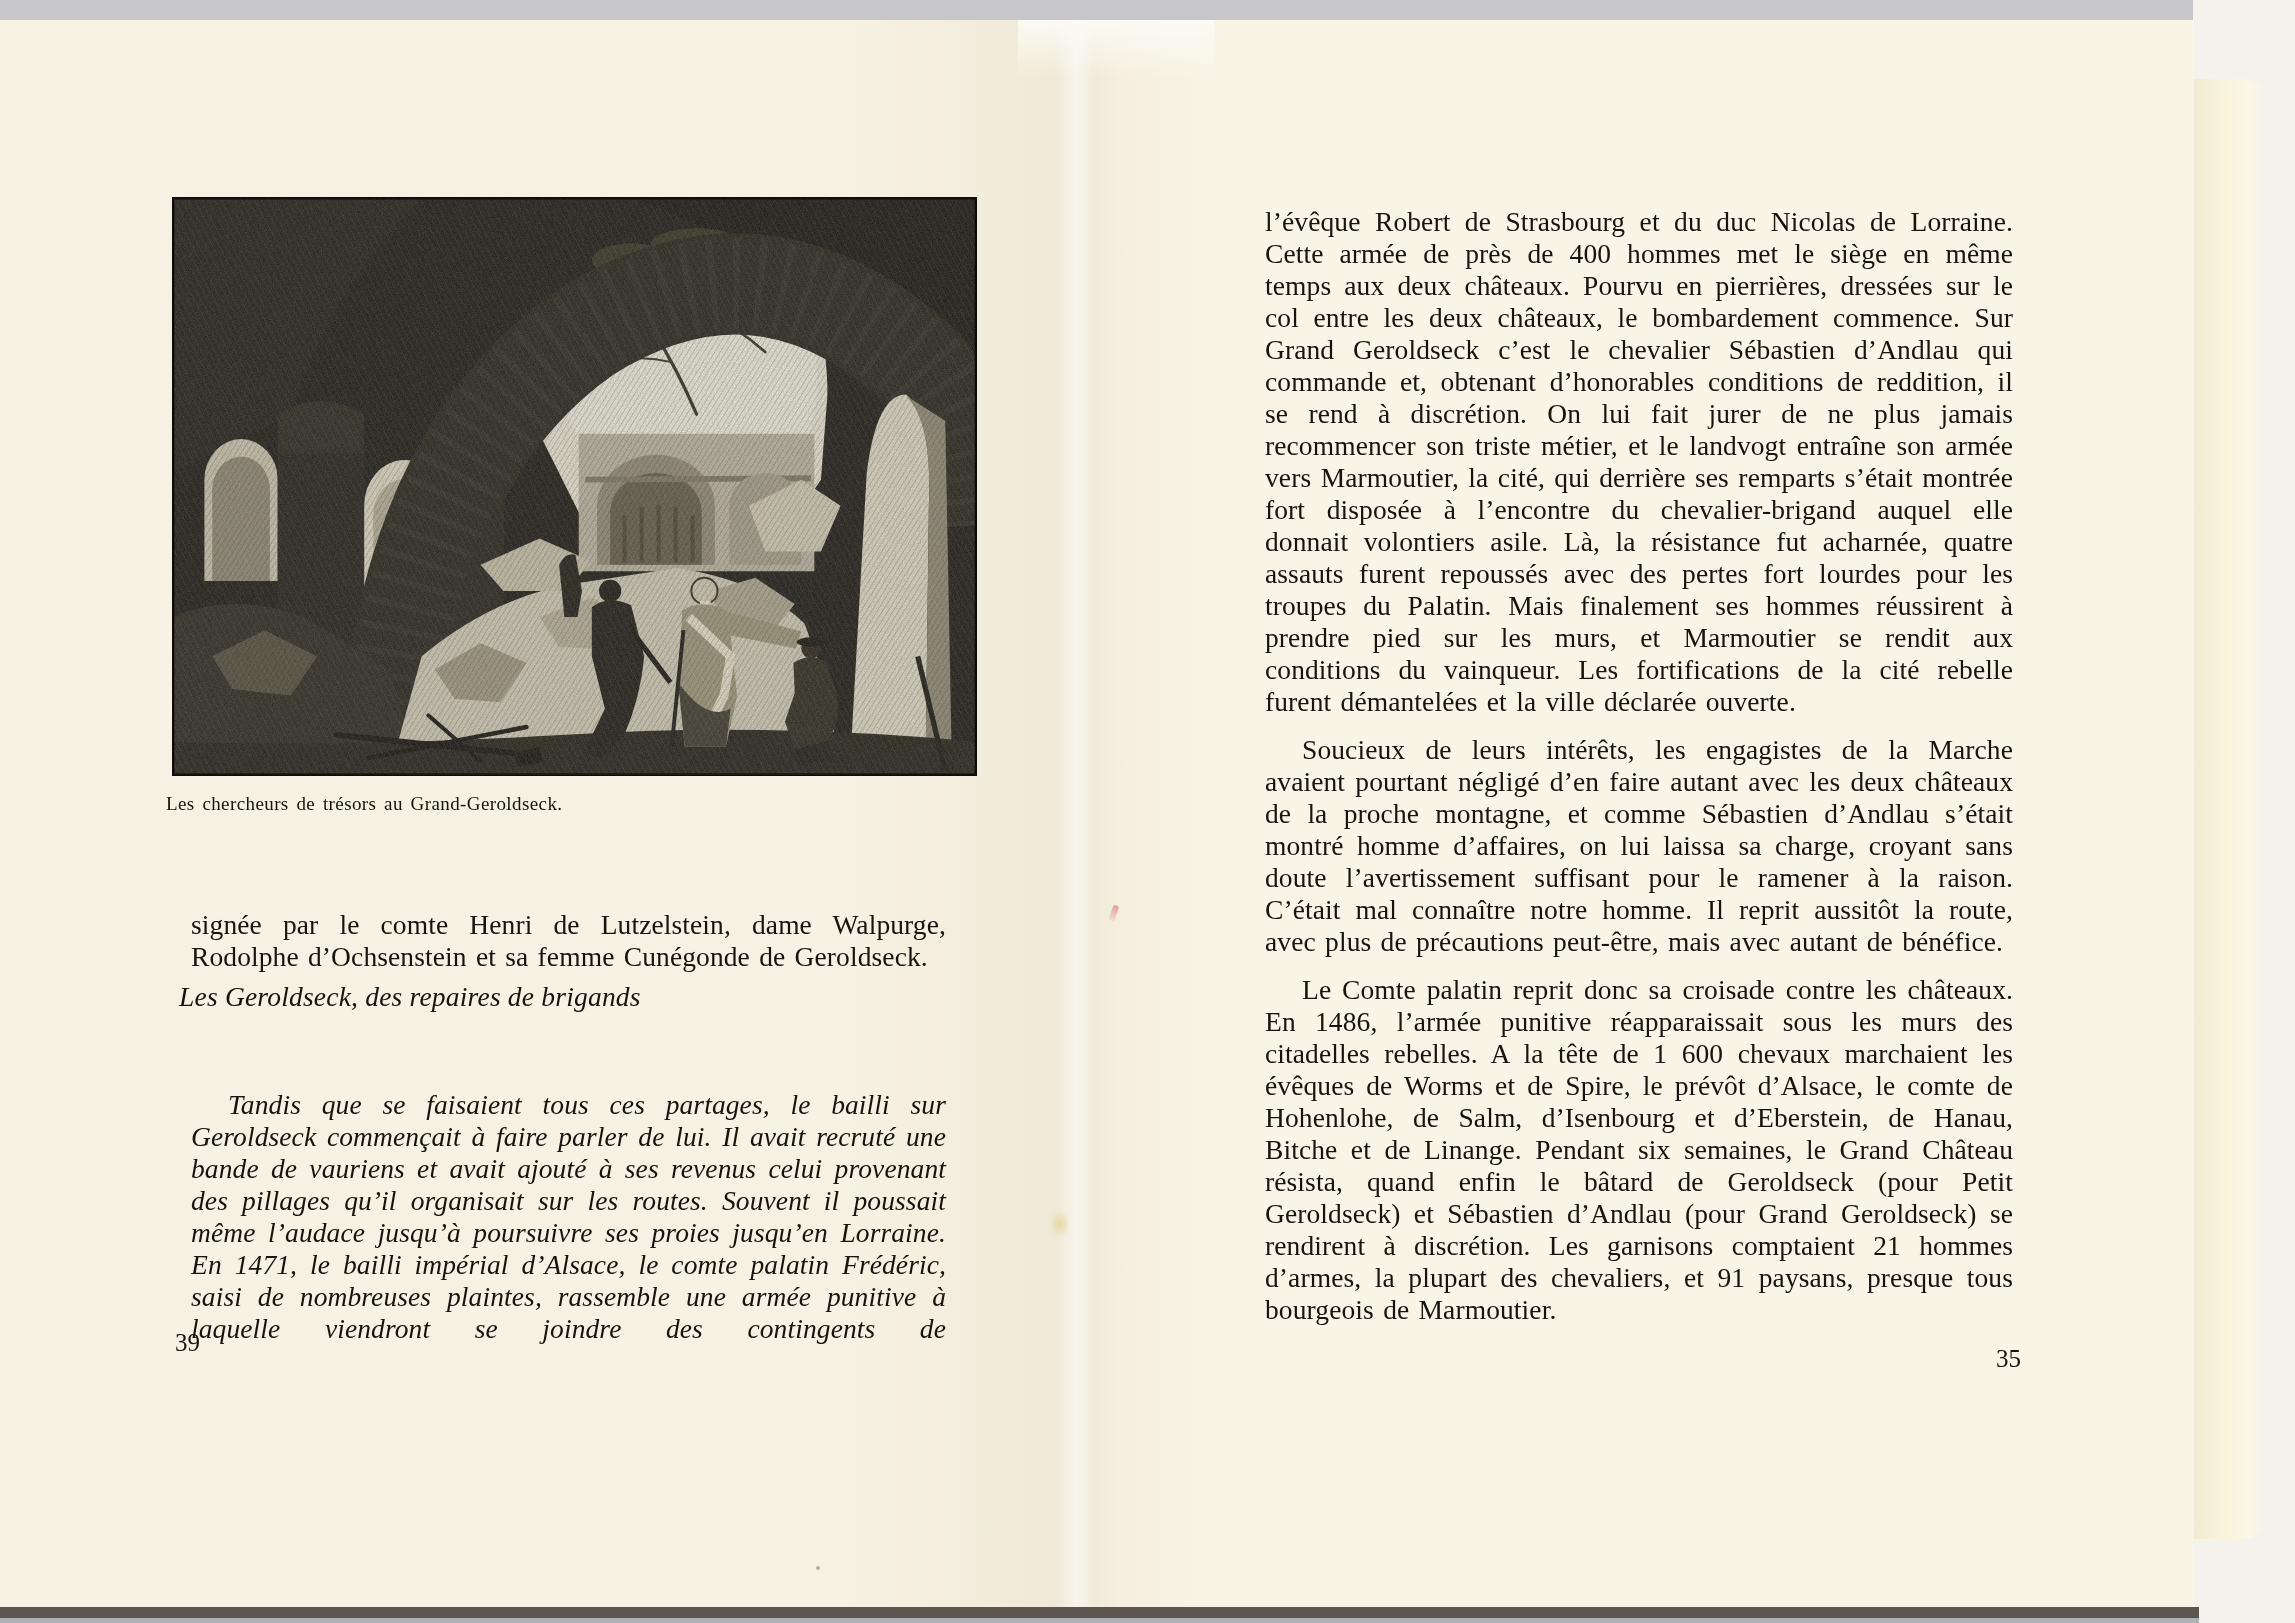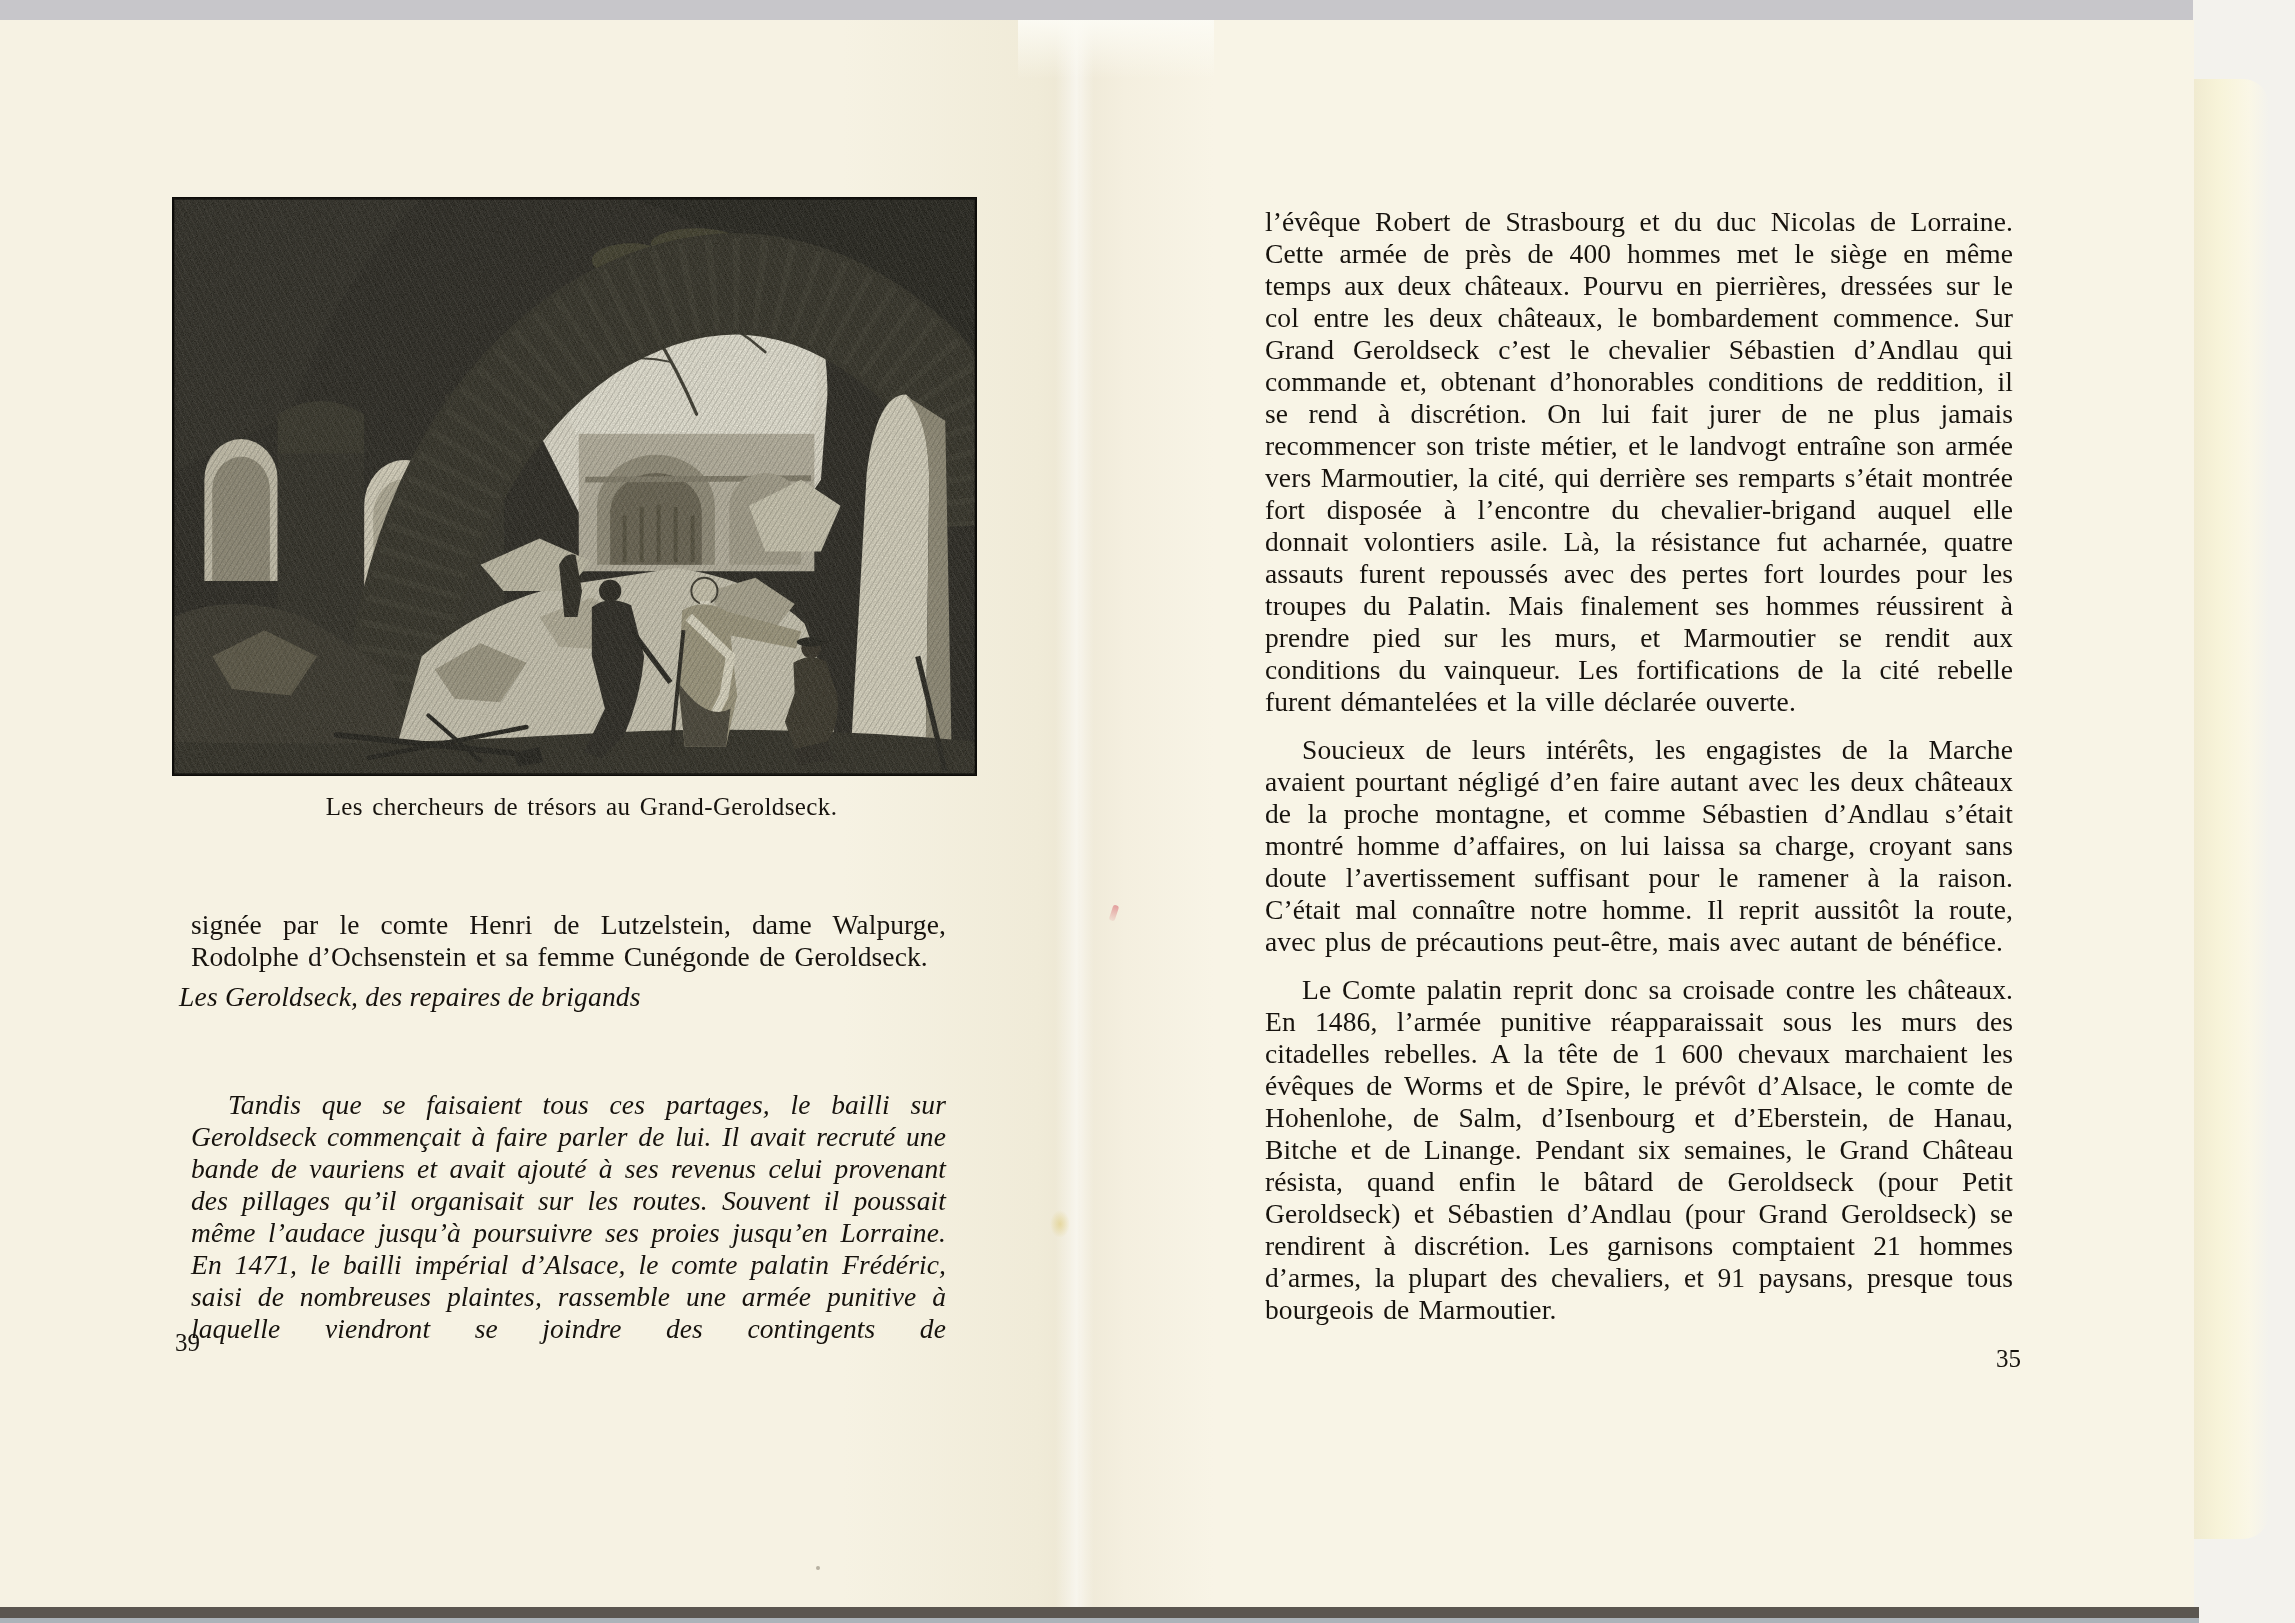--- a/index.html
+++ b/index.html
@@ -43,21 +43,21 @@
   .col{position:absolute;text-align:justify;font-size:27.5px;line-height:32px;
     letter-spacing:0.1px;word-spacing:2.3px;color:var(--ink);}
   .col p{margin:16px;}
   .col p.indent{text-indent:37px;}
   .left-cont{left:175px;top:893px;width:787px;}
   .left-heading{left:175px;top:977px;width:787px;font-size:27.5px;line-height:32px;
     font-style:italic;font-weight:normal;margin:4px;text-align:left;letter-spacing:0.2px;}
   .left-body{left:175px;top:1073px;width:787px;}
   .left-body p{text-align-last:justify;font-style:italic;}
   .right-col{left:1249px;top:190px;width:780px;}
-  .caption{left:180px;top:793px;width:803px;text-align:center;font-size:25px;
+  .caption{left:166px;top:793px;width:803px;font-size:19px;
     letter-spacing:0.4px;word-spacing:2.6px;color:var(--ink);}
   .pagenum{position:absolute;font-size:25px;line-height:26px;color:var(--ink);}
   .pn-left{left:175px;top:1330px;}
   .pn-right{left:1996px;top:1346px;}
   
   .engraving{left:173px;top:198px;width:803px;height:577px;background:#14130f;outline:0.7px solid #0d0c09;}
   .engraving svg{display:block;width:100%;height:100%;}
   
   .stain-yellow{left:1050px;top:1210px;width:19.6px;height:27.5px;border-radius:50%;
     background:radial-gradient(ellipse at center, rgba(214,186,72,.4), rgba(214,186,72,0) 70%);}

